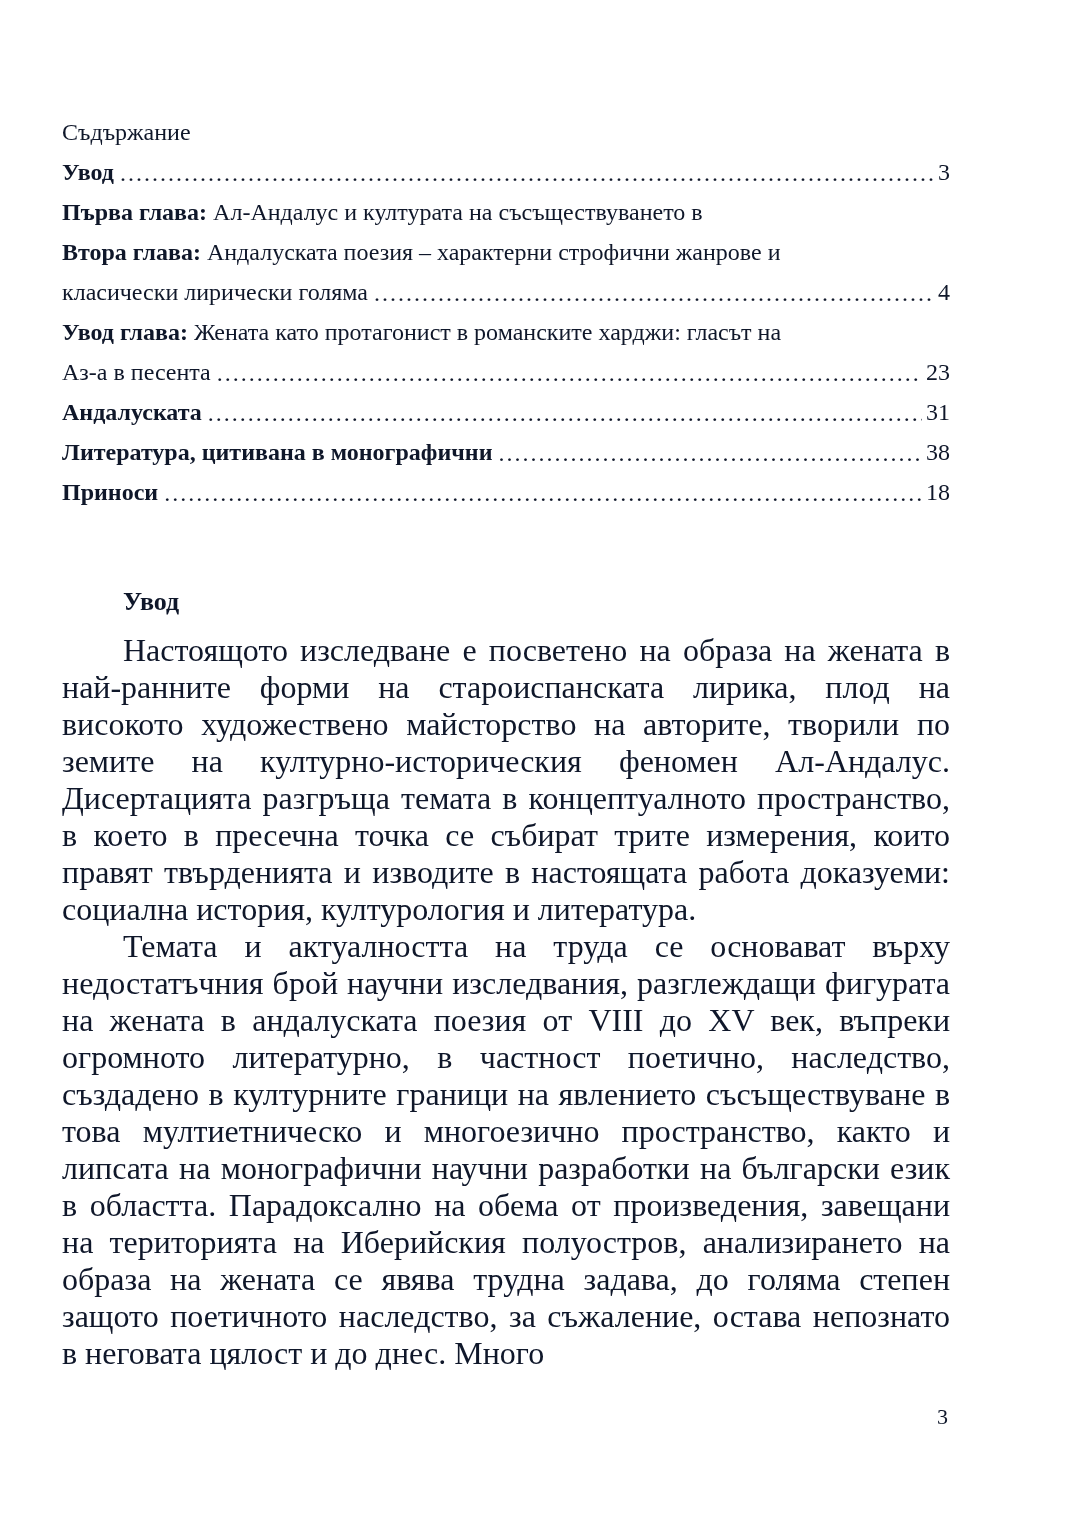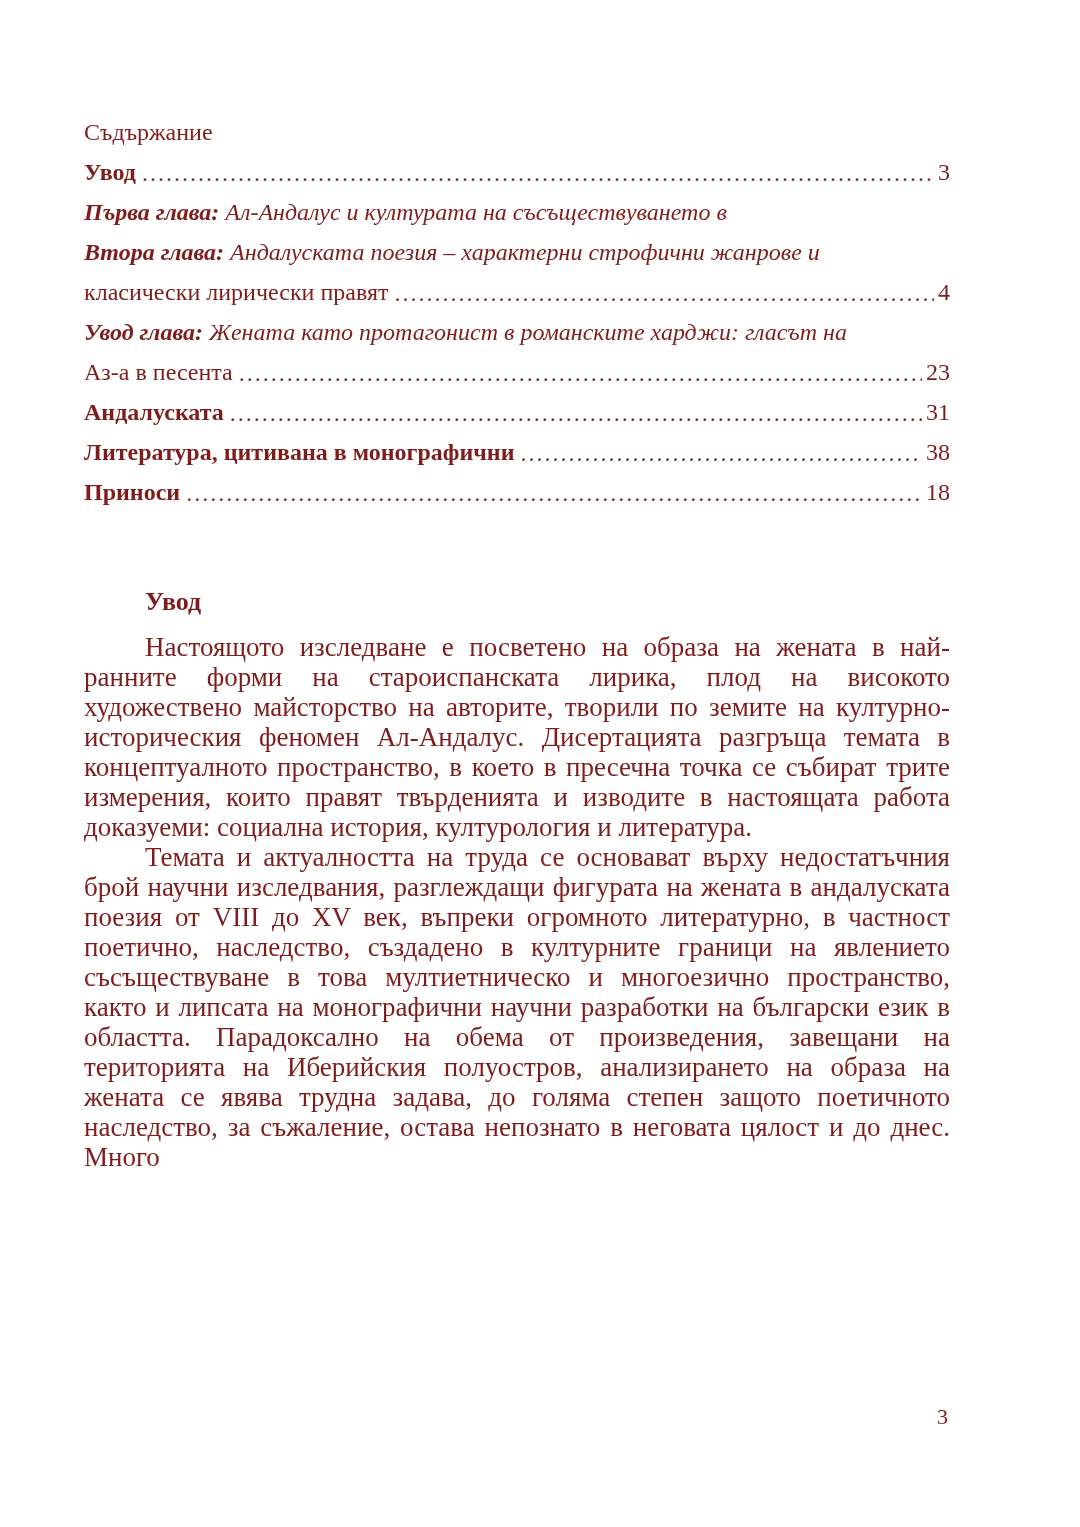--- a/index.html
+++ b/index.html
@@ -3,37 +3,37 @@
 <meta charset="utf-8">
 <style>
   * { margin: 0; padding: 0; box-sizing: border-box; }
   html, body { background: #ffffff; }
   .page {
     width: 1080px;
     height: 1527px;
     overflow: hidden;
     position: relative;
     background: #ffffff;
-    color: #7f1d1d;
+    color: #0f172a;
     font-family: "Liberation Serif", "DejaVu Serif", serif;
-    padding: 112px 130px 0 84px;
+    padding: 112px 130px 0 62px;
   }
 
   
   .toc-heading {
     font-size: 24px;
     line-height: 40px;
     font-weight: normal;
   }
   .toc-entry {
     font-size: 24px;
     line-height: 40px;
   }
   .b { font-weight: bold; }
-  .toc-line1 { white-space: nowrap; font-style: italic; }
+  .toc-line1 { white-space: nowrap; }
   .toc-flexline {
     display: flex;
     align-items: baseline;
   }
   .toc-flexline .toc-label,
   .toc-flexline .toc-text {
     flex: 0 0 auto;
     white-space: nowrap;
   }
   .toc-dots {
@@ -57,22 +57,22 @@
 
   
   .section { margin-top: 70px; }
   .section-heading {
     font-size: 26px;
     font-weight: bold;
     line-height: 40px;
     margin: 0 0 10px 61px;
   }
   .para {
-    font-size: 27px;
-    line-height: 30px;
+    font-size: 32px;
+    line-height: 37px;
     text-align: justify;
     text-indent: 61px;
   }
 
   
   .page-number {
     position: absolute;
     top: 1402px;
     right: 132px;
     font-size: 22px;
@@ -99,21 +99,21 @@
       <div class="toc-line1">
         <span class="b">Първа глава:</span><span> Ал-Андалус и културата на съсъществуването в</span>
       </div>
     </div>
 
     <div class="toc-entry">
       <div class="toc-line1">
         <span class="b">Втора глава:</span><span> Андалуската поезия – характерни строфични жанрове и</span>
       </div>
       <div class="toc-flexline">
-        <span class="toc-text">класически лирически правят</span>
+        <span class="toc-text">класически лирически голяма</span>
         <span class="toc-dots"></span>
         <span class="toc-page">4</span>
       </div>
     </div>
 
     <div class="toc-entry">
       <div class="toc-line1">
         <span class="b">Увод глава:</span><span> Жената като протагонист в романските харджи: гласът на</span>
       </div>
       <div class="toc-flexline">

